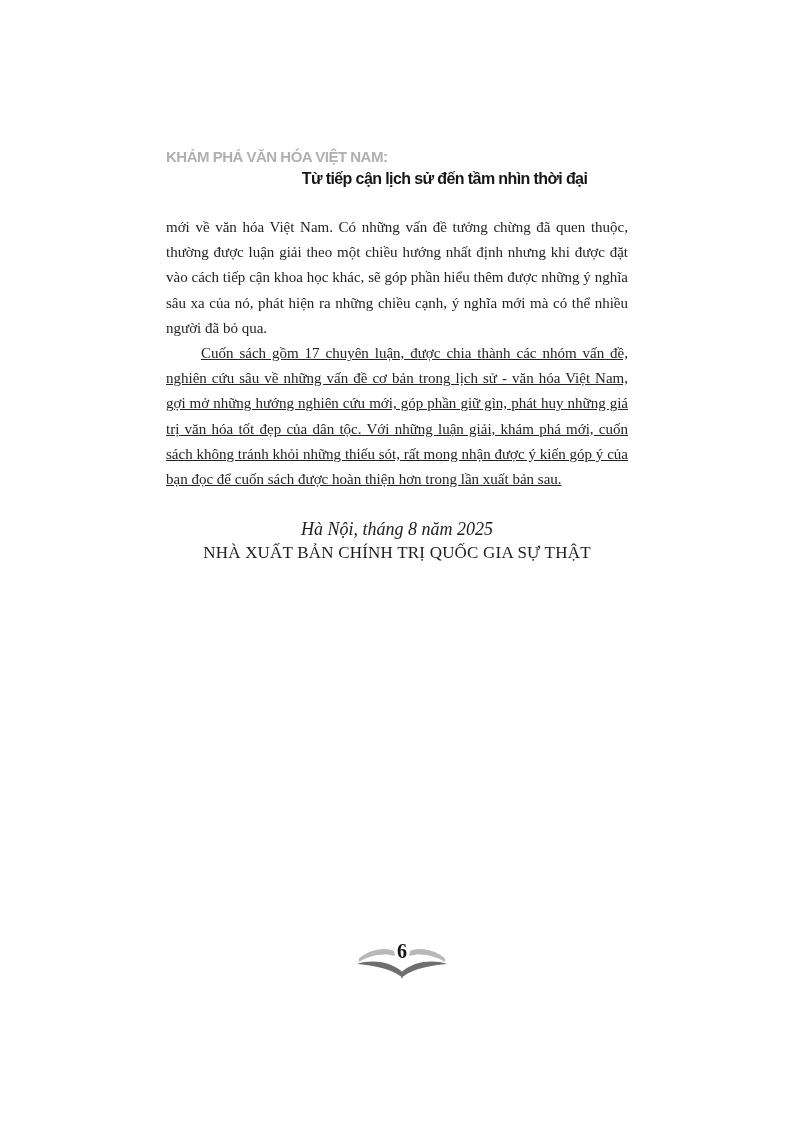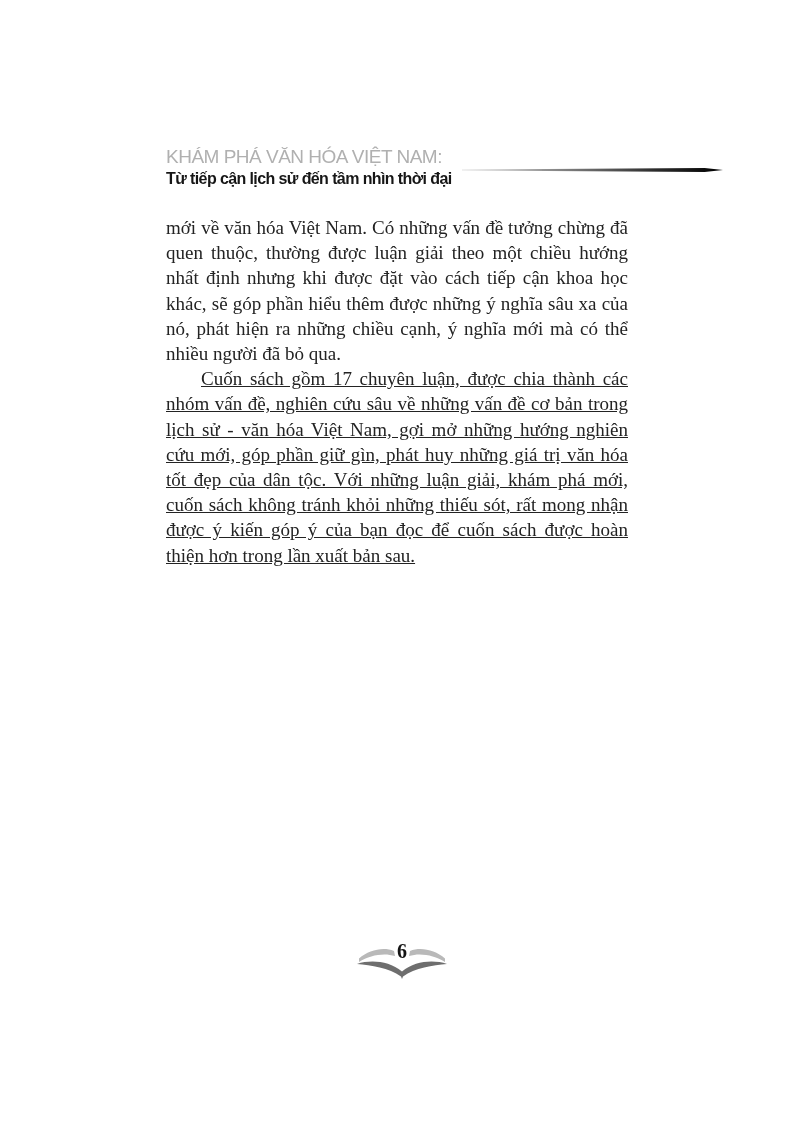--- a/index.html
+++ b/index.html
@@ -17,31 +17,32 @@
   }
   
   .content {
     position: absolute;
     left: 166px;
     top: 146px;
     width: 557px; 
   }
   .series-title {
     font-family: "Liberation Sans", sans-serif;
-    font-weight: normal;
-    font-size: 19px;
+    font-weight: bold;
+    font-size: 15px;
     letter-spacing: -0.5px;
     color: #b0b0b0;
     line-height: 22px;
     white-space: nowrap;
   }
   .subtitle-row {
     display: flex;
-    align-items: flex-start;
+    align-items: center;
     height: 21px;
+    flex-direction: column;
   }
   .book-subtitle {
     font-family: "Liberation Sans", sans-serif;
     font-weight: bold;
     font-size: 16px;
     letter-spacing: -0.6px;
     color: #161616;
     line-height: 21px;
     white-space: nowrap;
   }
@@ -51,21 +52,21 @@
     margin-left: 10px;
     margin-bottom: 3px;
     background: linear-gradient(to right, #e3e3e3, #8a8a8a 35%, #2a2a2a 75%, #000000);
     clip-path: polygon(0 36%, 93% 0, 100% 50%, 93% 100%, 0 64%);
   }
   
   .body-text {
     margin-top: 26px;
     width: 462px;
     color: #232323;
-    font-size: 19px;
+    font-size: 15px;
     line-height: 25.2px;
     text-align: justify;
   }
   .body-text p {
     margin: 0;
   }
   .body-text p.indent {
     text-indent: 35px;
     text-decoration: underline;
   }
@@ -124,20 +125,24 @@
     <div class="subtitle-row">
       <span class="book-subtitle">Từ tiếp cận lịch sử đến tầm nhìn thời đại</span>
       <div class="header-rule"></div>
     </div>
 
     <div class="body-text">
       <p>mới về văn hóa Việt Nam. Có những vấn đề tưởng chừng đã quen thuộc, thường được luận giải theo một chiều hướng nhất định nhưng khi được đặt vào cách tiếp cận khoa học khác, sẽ góp phần hiểu thêm được những ý nghĩa sâu xa của nó, phát hiện ra những chiều cạnh, ý nghĩa mới mà có thể nhiều người đã bỏ qua.</p>
       <p class="indent">Cuốn sách gồm 17 chuyên luận, được chia thành các nhóm vấn đề, nghiên cứu sâu về những vấn đề cơ bản trong lịch sử - văn hóa Việt Nam, gợi mở những hướng nghiên cứu mới, góp phần giữ gìn, phát huy những giá trị văn hóa tốt đẹp của dân tộc. Với những luận giải, khám phá mới, cuốn sách không tránh khỏi những thiếu sót, rất mong nhận được ý kiến góp ý của bạn đọc để cuốn sách được hoàn thiện hơn trong lần xuất bản sau.</p>
     </div>
 
+    <div class="signature">
+      <div class="dateline">Hà Nội, tháng 8 năm 2025</div>
+      <div class="publisher">NHÀ XUẤT BẢN CHÍNH TRỊ QUỐC GIA SỰ THẬT</div>
+    </div>
 
   </div>
 
   <div class="footer">
     <span>
       <svg width="92" height="44" viewBox="0 0 92 44">
 
         <path d="M1 26 C15 21.5, 33 23, 46 33.5 C59 23, 77 21.5, 91 26 C77 27.5, 59 29.5, 47 38.5 L46 41 L45 38.5 C33 29.5, 15 27.5, 1 26 Z" fill="#6e6e6e"></path>
 
         <path d="M3 20.5 C13 12, 27 8.5, 38 13 L39 18 C28 14.5, 14 17, 3 24 Z" fill="#b9b9b9"></path>

